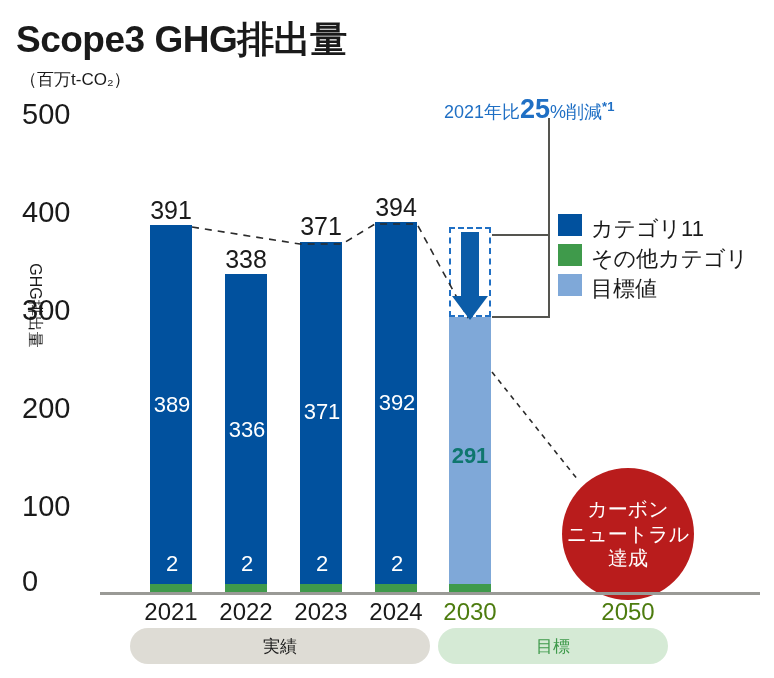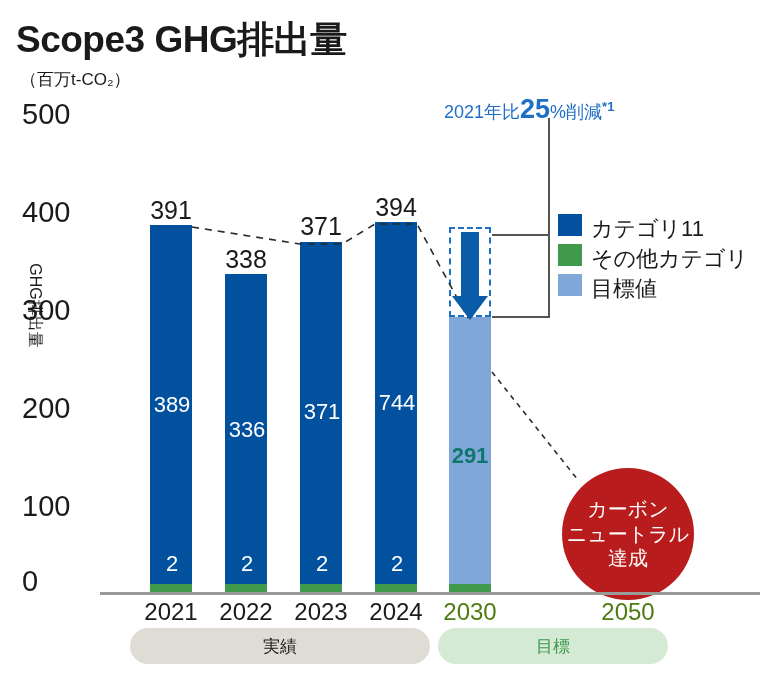--- a/index.html
+++ b/index.html
@@ -170,21 +170,21 @@
 
   <div class="abs bar bar-cat11" style="left:300px;top:242px;width:42px;height:342px;"></div>
   <div class="abs bar bar-other" style="left:300px;top:584px;width:42px;height:8px;"></div>
   <div class="abs bar-total" style="left:281px;top:212px;width:80px;">371</div>
   <div class="abs bar-inner-val" style="left:301px;top:399px;width:42px;">371</div>
   <div class="abs bar-small-val" style="left:301px;top:551px;width:42px;">2</div>
 
   <div class="abs bar bar-cat11" style="left:375px;top:222px;width:42px;height:362px;"></div>
   <div class="abs bar bar-other" style="left:375px;top:584px;width:42px;height:8px;"></div>
   <div class="abs bar-total" style="left:356px;top:193px;width:80px;">394</div>
-  <div class="abs bar-inner-val" style="left:376px;top:390px;width:42px;">744</div>
+  <div class="abs bar-inner-val" style="left:376px;top:390px;width:42px;">392</div>
   <div class="abs bar-small-val" style="left:376px;top:551px;width:42px;">2</div>
 
   <div class="abs bar bar-target" style="left:449px;top:317px;width:42px;height:267px;"></div>
   <div class="abs bar bar-other" style="left:449px;top:584px;width:42px;height:8px;"></div>
   <div class="abs bar-inner-val dark" style="left:447px;top:443px;width:46px;">291</div>
 
   <div class="abs dash-box"></div>
   <svg class="overlay" viewBox="0 0 774 678" xmlns="http://www.w3.org/2000/svg">
 
     <path d="M 192 227 L 300 244 L 342 244 L 375 224 L 417 224 L 468 318" stroke="#2b2b2b" stroke-width="1.6" fill="none" stroke-dasharray="7,6"></path>

